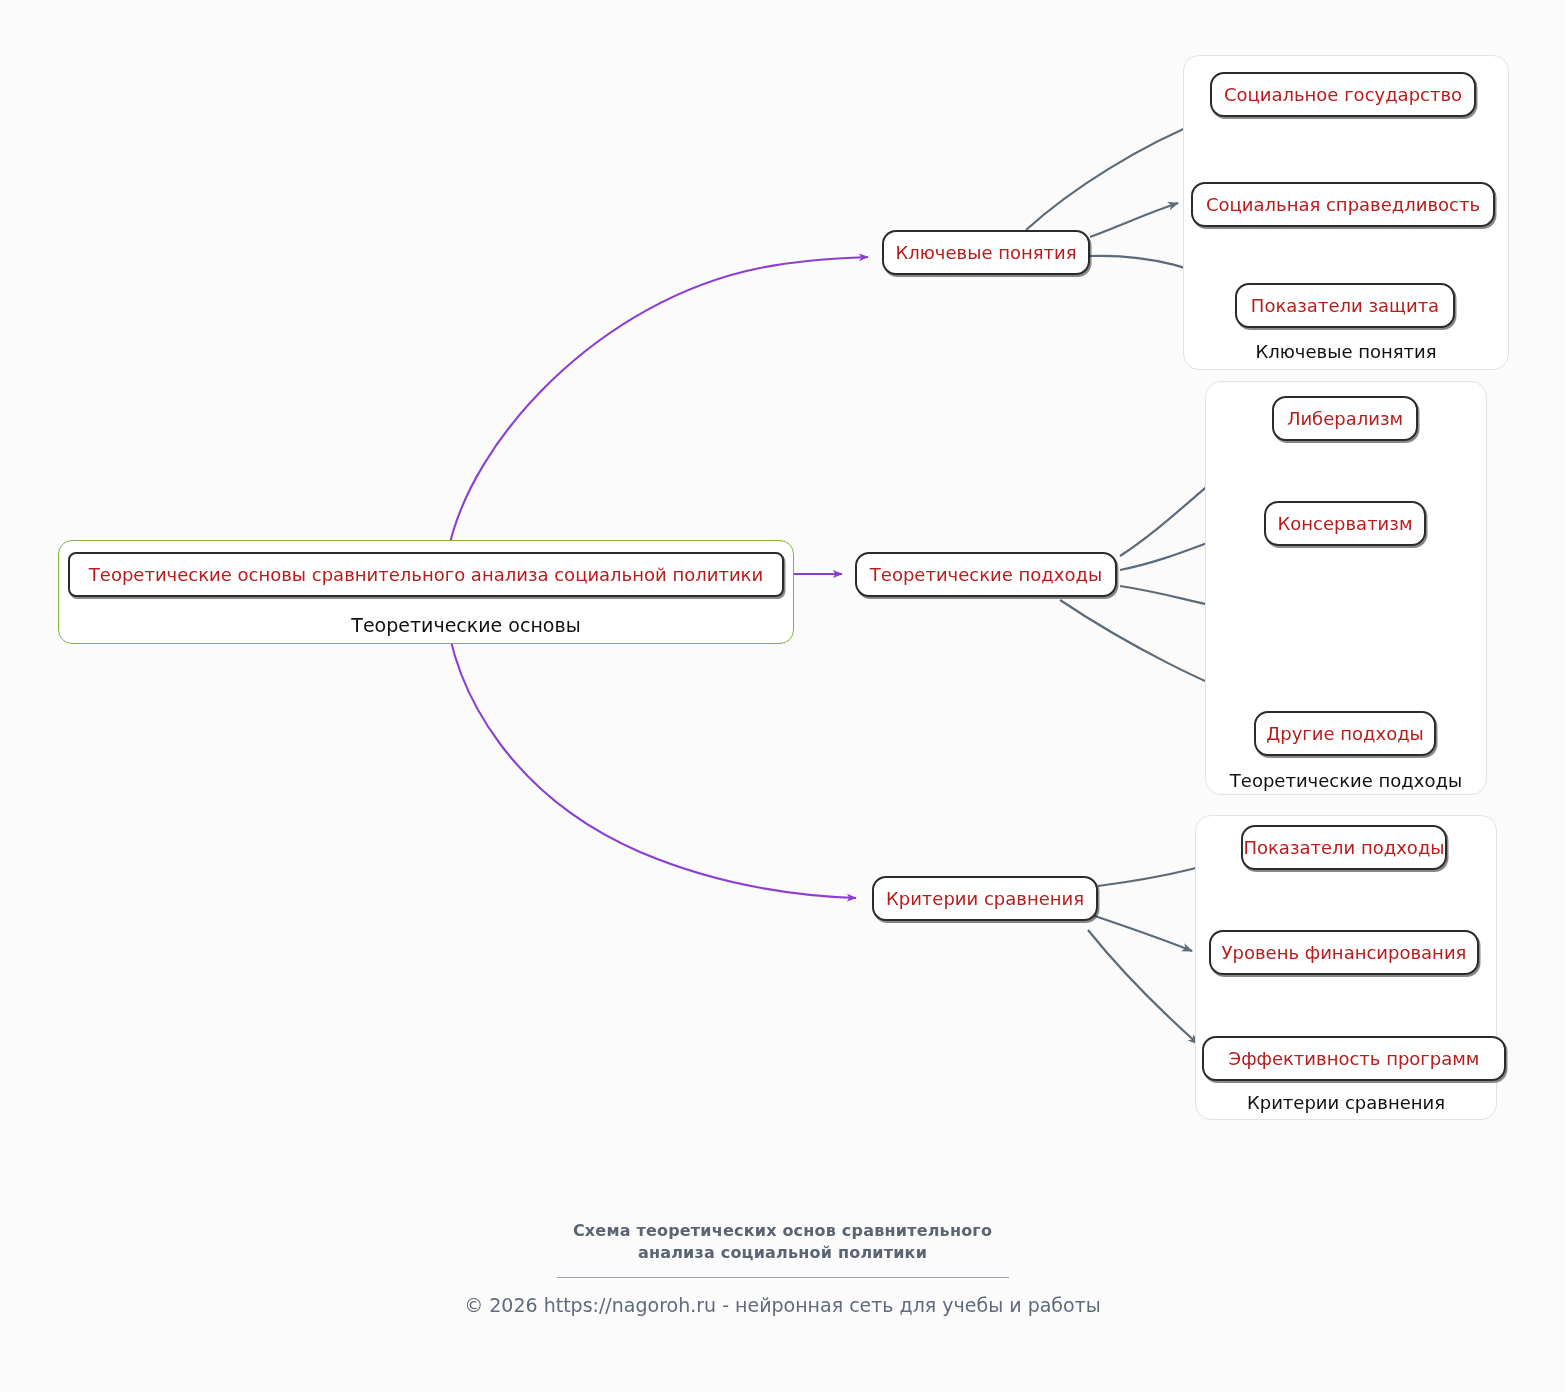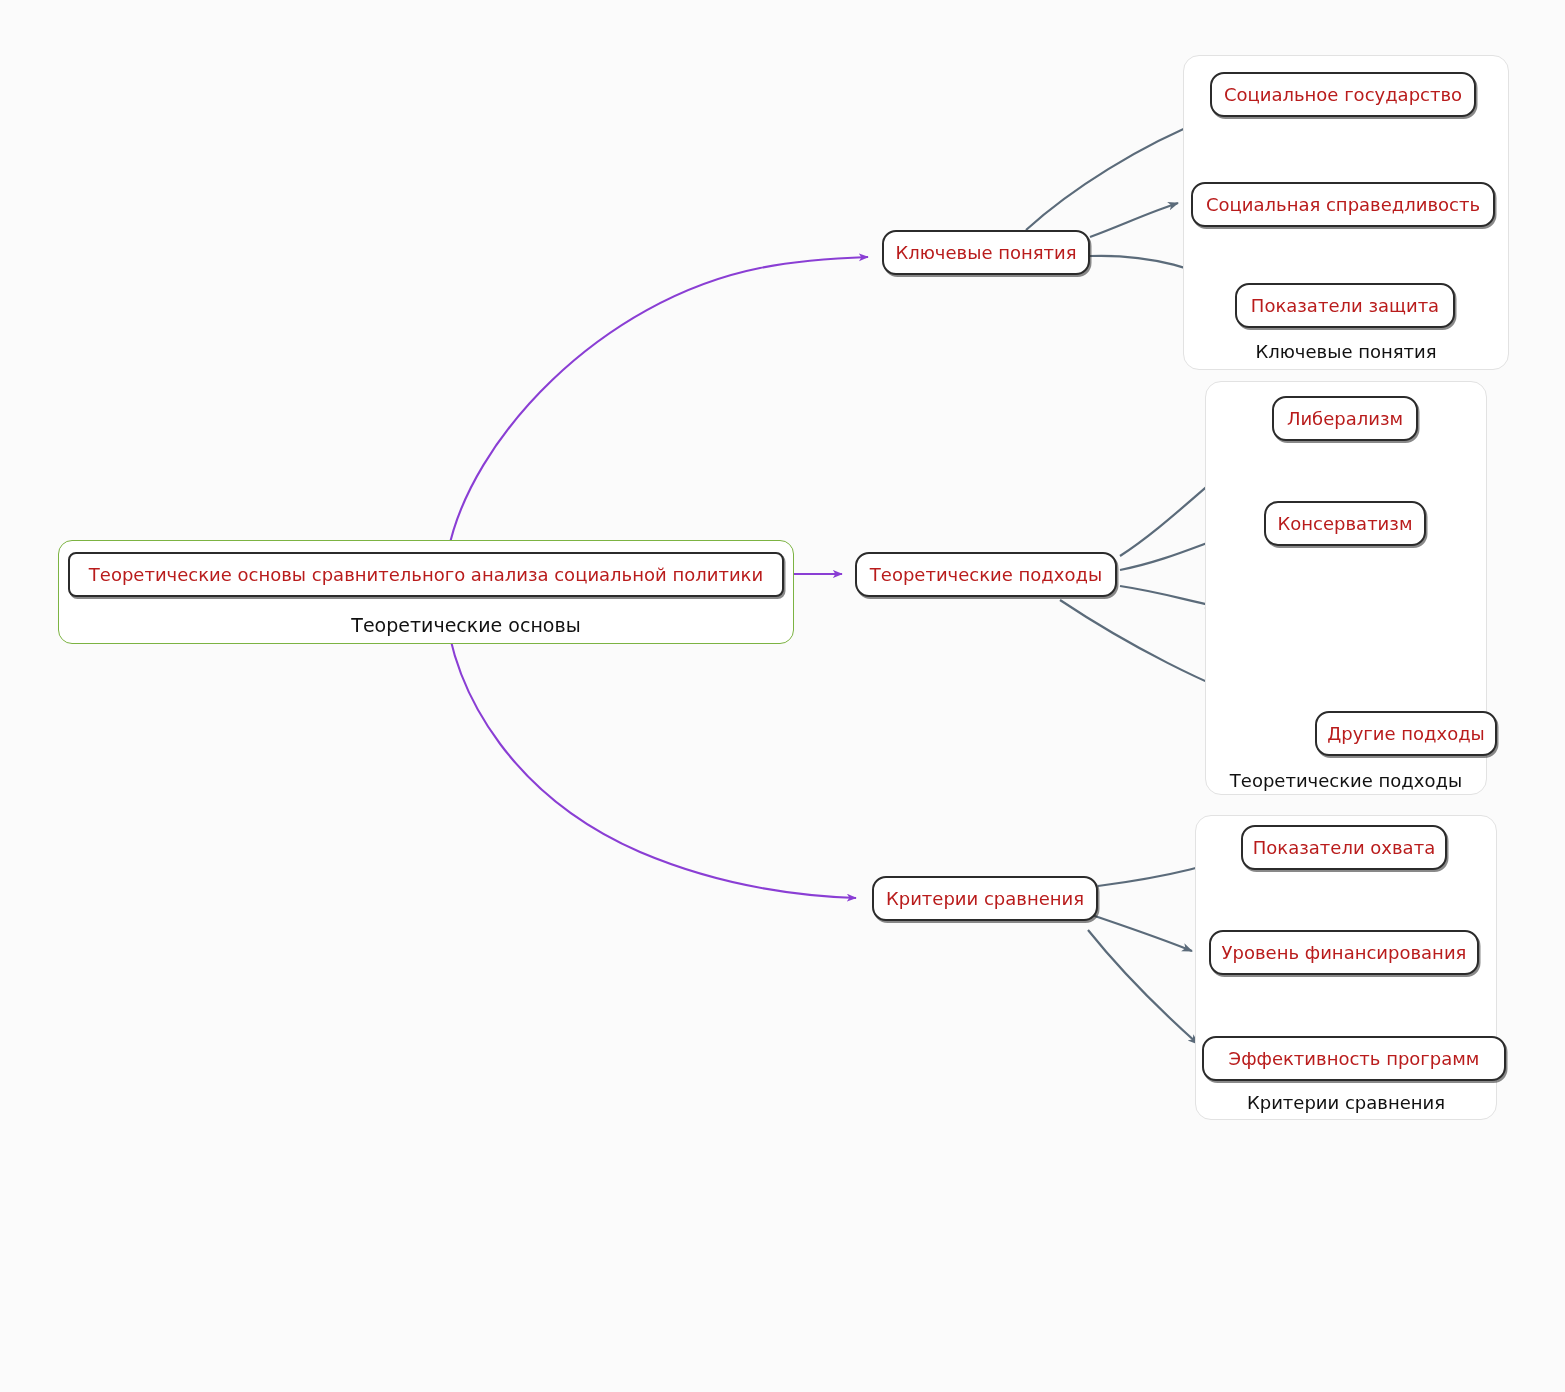--- a/index.html
+++ b/index.html
@@ -170,30 +170,30 @@
 
   <div class="node" style="left:1272px; top:396px; width:146px; height:45px;">
     <span>Либерализм</span>
   </div>
 
   <div class="node" style="left:1264px; top:501px; width:162px; height:45px;">
     <span>Консерватизм</span>
   </div>
 
 
-  <div class="node" style="left:1315px; top:711px; width:182px; height:45px;">
+  <div class="node" style="left:1254px; top:711px; width:182px; height:45px;">
     <span>Другие подходы</span>
   </div>
 
   <div class="cluster-label" style="left:1205px; top:770px; width:282px;">Теоретические подходы</div>
 
   <div class="cluster-wrap" style="left:1195px; top:815px; width:302px; height:305px;"></div>
 
   <div class="node" style="left:1241px; top:825px; width:206px; height:45px;">
-    <span>Показатели охвата</span>
+    <span>Показатели подходы</span>
   </div>
 
   <div class="node" style="left:1209px; top:930px; width:270px; height:45px;">
     <span>Уровень финансирования</span>
   </div>
 
   <div class="node" style="left:1202px; top:1036px; width:304px; height:45px;">
     <span>Эффективность программ</span>
   </div>
 
@@ -212,14 +212,22 @@
   </div>
 
   <div class="root-container" style="left:58px; top:540px; width:736px; height:104px;"></div>
 
   <div class="node root" style="left:68px; top:552px; width:716px; height:45px;">
     <span>Теоретические основы сравнительного анализа социальной политики</span>
   </div>
 
   <div class="root-sublabel" style="left:58px; top:614px; width:736px;">Теоретические основы</div>
 
+  <div id="footer" style="top:1220px;">
+    <div class="footer-title">
+      <div>Схема теоретических основ сравнительного</div>
+      <div>анализа социальной политики</div>
+    </div>
+    <div class="footer-rule"></div>
+    <div class="footer-credit">© 2026 https://nagoroh.ru - нейронная сеть для учебы и работы</div>
+  </div>
 
 </div>
 
 </body></html>

